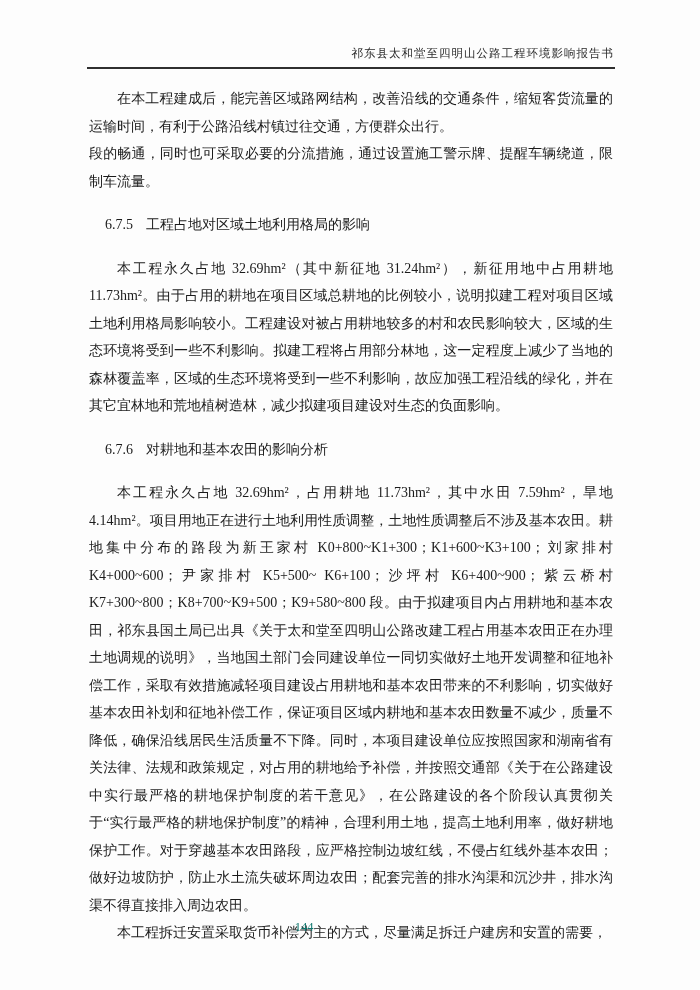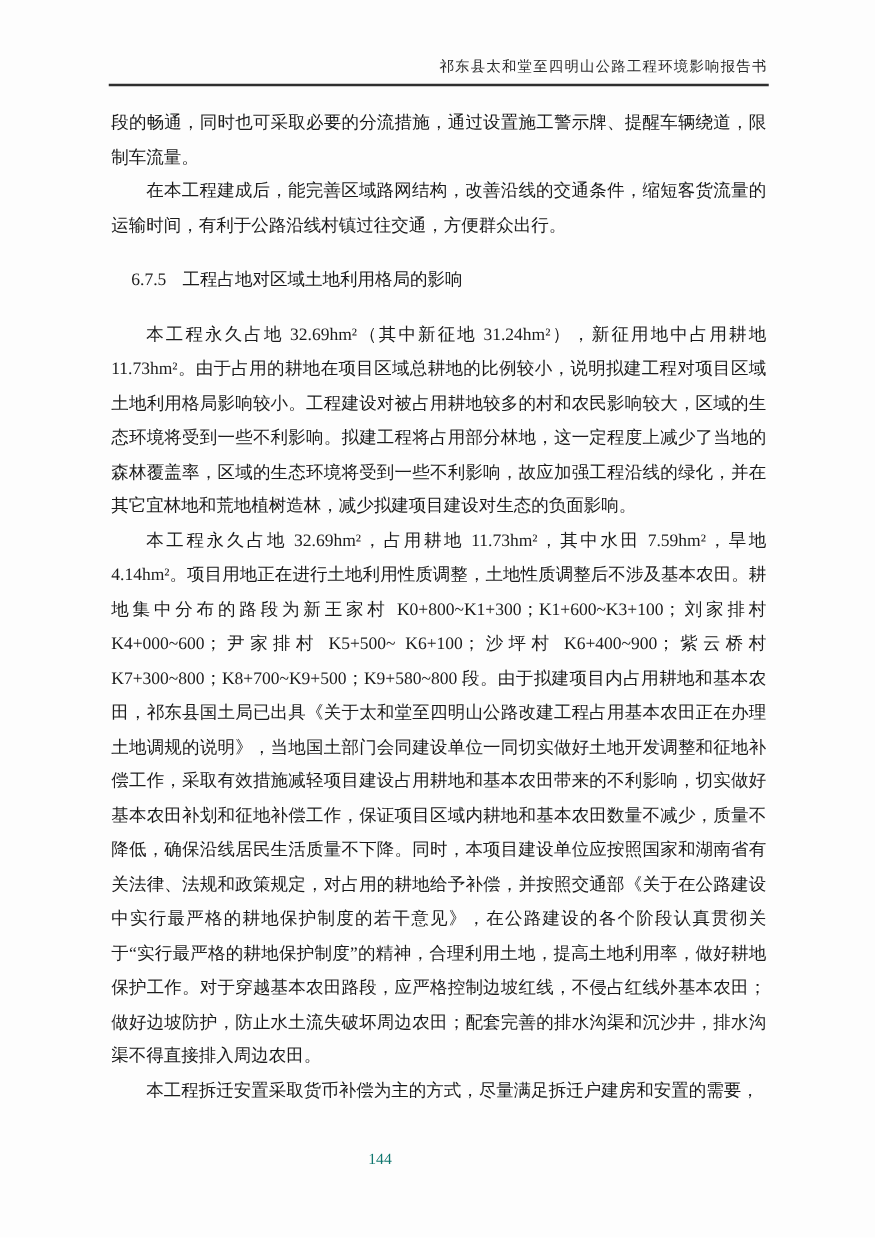--- a/index.html
+++ b/index.html
@@ -68,28 +68,29 @@
 <div class="page">
 
   <div class="running-header">
     <span>祁东县太和堂至四明山公路工程环境影响报告书</span>
   </div>
 
   <div class="header-rule"></div>
 
   <div class="content">
 
+    <p class="para">在本工程建成后，能完善区域路网结构，改善沿线的交通条件，缩短客货流量的运输时间，有利于公路沿线村镇过往交通，方便群众出行。</p>
+
     <p class="para no-indent">段的畅通，同时也可采取必要的分流措施，通过设置施工警示牌、提醒车辆绕道，限制车流量。</p>
-
-    <p class="para">在本工程建成后，能完善区域路网结构，改善沿线的交通条件，缩短客货流量的运输时间，有利于公路沿线村镇过往交通，方便群众出行。</p>
 
     <h3 class="heading"><span class="section-number">6.7.5</span><span class="section-title">工程占地对区域土地利用格局的影响</span></h3>
 
     <p class="para">本工程永久占地 32.69hm²（其中新征地 31.24hm²），新征用地中占用耕地11.73hm²。由于占用的耕地在项目区域总耕地的比例较小，说明拟建工程对项目区域土地利用格局影响较小。工程建设对被占用耕地较多的村和农民影响较大，区域的生态环境将受到一些不利影响。拟建工程将占用部分林地，这一定程度上减少了当地的森林覆盖率，区域的生态环境将受到一些不利影响，故应加强工程沿线的绿化，并在其它宜林地和荒地植树造林，减少拟建项目建设对生态的负面影响。</p>
 
+    <h3 class="heading"><span class="section-number">6.7.6</span><span class="section-title">对耕地和基本农田的影响分析</span></h3>
 
     <p class="para u">本工程永久占地 32.69hm²，占用耕地 11.73hm²，其中水田 7.59hm²，旱地4.14hm²。项目用地正在进行土地利用性质调整，土地性质调整后不涉及基本农田。耕地集中分布的路段为新王家村 K0+800~K1+300；K1+600~K3+100；刘家排村K4+000~600；尹家排村 K5+500~ K6+100；沙坪村 K6+400~900；紫云桥村K7+300~800；K8+700~K9+500；K9+580~800 段。由于拟建项目内占用耕地和基本农田，祁东县国土局已出具《关于太和堂至四明山公路改建工程占用基本农田正在办理土地调规的说明》，当地国土部门会同建设单位一同切实做好土地开发调整和征地补偿工作，采取有效措施减轻项目建设占用耕地和基本农田带来的不利影响，切实做好基本农田补划和征地补偿工作，保证项目区域内耕地和基本农田数量不减少，质量不降低，确保沿线居民生活质量不下降。同时，本项目建设单位应按照国家和湖南省有关法律、法规和政策规定，对占用的耕地给予补偿，并按照交通部《关于在公路建设中实行最严格的耕地保护制度的若干意见》，在公路建设的各个阶段认真贯彻关于“实行最严格的耕地保护制度”的精神，合理利用土地，提高土地利用率，做好耕地保护工作。对于穿越基本农田路段，应严格控制边坡红线，不侵占红线外基本农田；做好边坡防护，防止水土流失破坏周边农田；配套完善的排水沟渠和沉沙井，排水沟渠不得直接排入周边农田。</p>
 
 
     <p class="para">本工程拆迁安置采取货币补偿为主的方式，尽量满足拆迁户建房和安置的需要，</p>
 
   </div>
 
   <div class="footer">
     <span>144</span>

